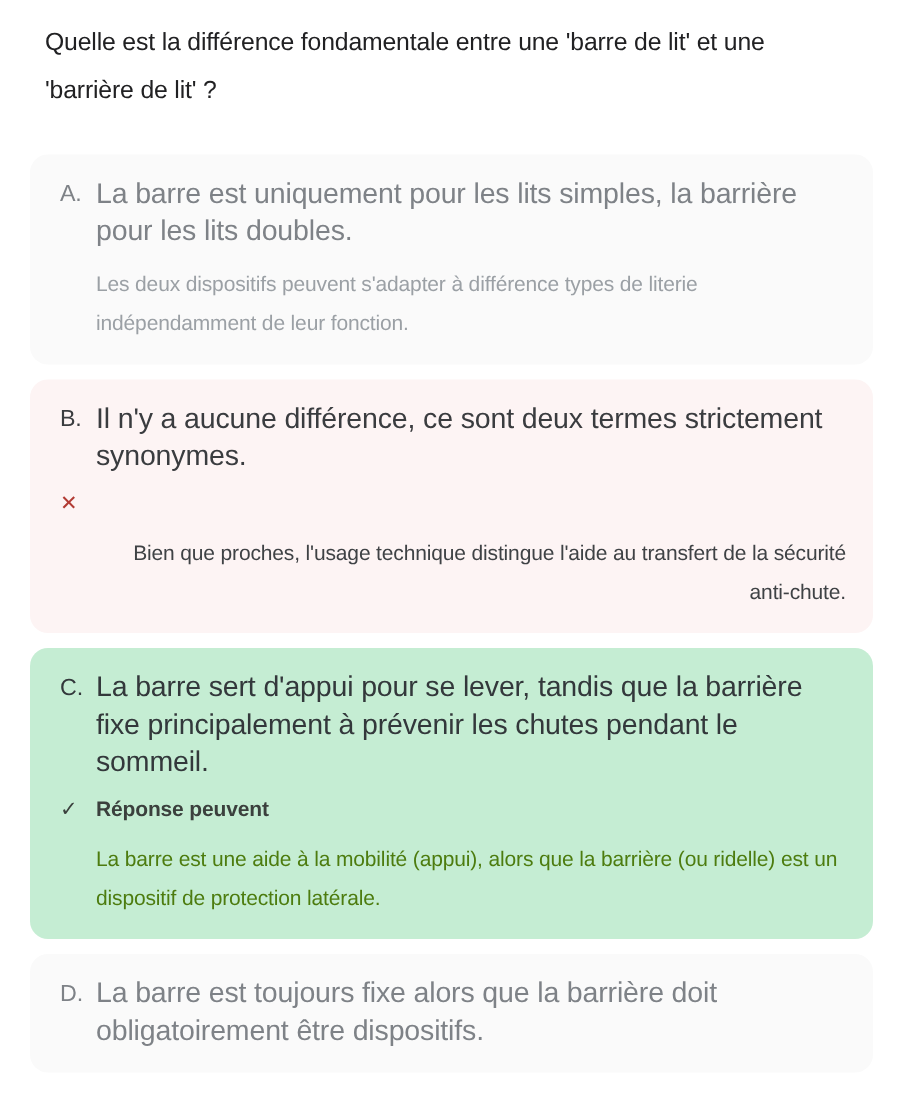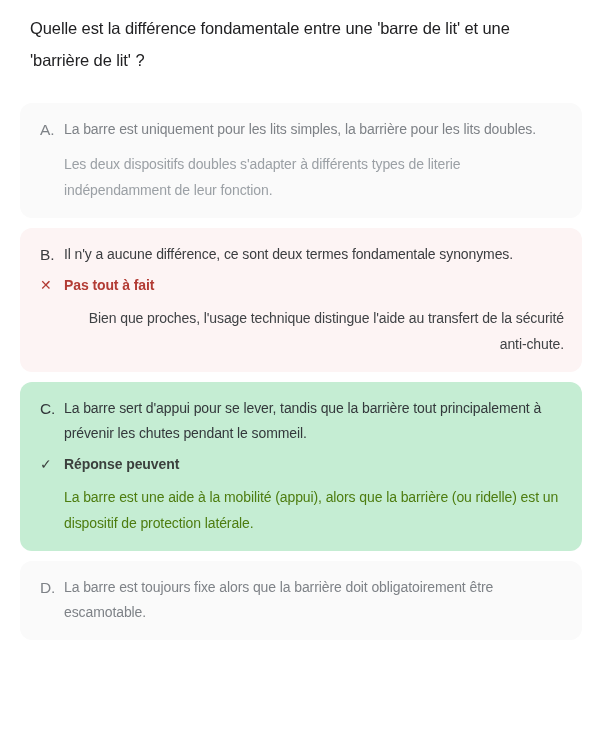--- a/index.html
+++ b/index.html
@@ -34,21 +34,21 @@
   .card.correct   { background: #c5edd3; }
 
   .option-row { display: flex; align-items: flex-start; }
   .letter {
     flex: none;
     width: 24px;
     font-size: 15.5px;
     line-height: 25px;
   }
   .option-text {
-    font-size: 14px;
+    font-size: 19px;
     line-height: 25px;
     max-width: 502px;
   }
   .neutral .letter, .neutral .option-text { color: #7e8287; }
   .incorrect .letter, .incorrect .option-text { color: #3a3c3f; }
   .correct .letter, .correct .option-text { color: #33383b; }
 
   .feedback-row {
     display: flex;
     align-items: center;
@@ -89,53 +89,52 @@
   <div class="question">Quelle est la différence fondamentale entre une 'barre de lit' et une 'barrière de lit' ?</div>
 
   <div class="cards">
 
     <div class="card neutral">
       <div class="option-row">
         <span class="letter">A.</span>
         <span class="option-text">La barre est uniquement pour les lits simples, la barrière pour les lits doubles.</span>
       </div>
       <div class="explanation-row">
-        <span class="explanation">Les deux dispositifs doubles s'adapter à différents types de literie indépendamment de leur fonction.</span>
+        <span class="explanation">Les deux dispositifs peuvent s'adapter à différence types de literie indépendamment de leur fonction.</span>
       </div>
     </div>
 
     <div class="card incorrect">
       <div class="option-row">
         <span class="letter">B.</span>
-        <span class="option-text">Il n'y a aucune différence, ce sont deux termes fondamentale synonymes.</span>
+        <span class="option-text">Il n'y a aucune différence, ce sont deux termes strictement synonymes.</span>
       </div>
       <div class="feedback-row">
         <span class="feedback-icon">✕</span>
-        <span class="feedback-label">Pas tout à fait</span>
       </div>
       <div class="explanation-row">
         <span class="explanation">Bien que proches, l'usage technique distingue l'aide au transfert de la sécurité anti-chute.</span>
       </div>
     </div>
 
     <div class="card correct">
       <div class="option-row">
         <span class="letter">C.</span>
-        <span class="option-text">La barre sert d'appui pour se lever, tandis que la barrière tout principalement à prévenir les chutes pendant le sommeil.</span>
+        <span class="option-text">La barre sert d'appui pour se lever, tandis que la barrière fixe principalement à prévenir les chutes pendant le sommeil.</span>
       </div>
       <div class="feedback-row">
         <span class="feedback-icon">✓</span>
         <span class="feedback-label">Réponse peuvent</span>
       </div>
       <div class="explanation-row">
         <span class="explanation">La barre est une aide à la mobilité (appui), alors que la barrière (ou ridelle) est un dispositif de protection latérale.</span>
       </div>
     </div>
 
     <div class="card neutral">
       <div class="option-row">
         <span class="letter">D.</span>
-        <span class="option-text">La barre est toujours fixe alors que la barrière doit obligatoirement être escamotable.</span>
+        <span class="option-text">La barre est toujours fixe alors que la barrière doit obligatoirement être dispositifs.</span>
       </div>
     </div>
 
   </div>
 </div>
 
 </body></html>

